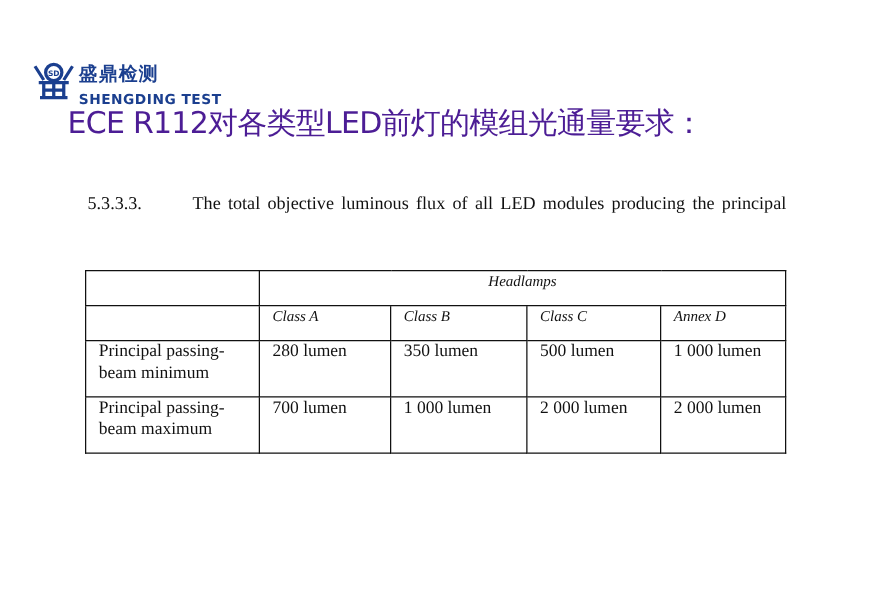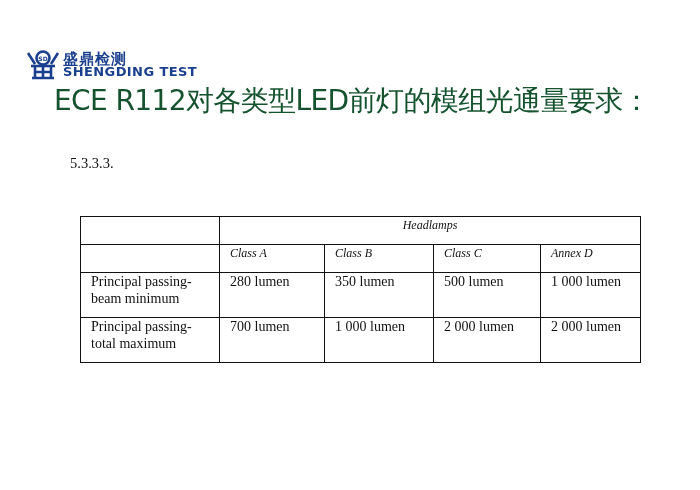--- a/index.html
+++ b/index.html
@@ -7,35 +7,35 @@
       width: 700px; height: 490px; background: #ffffff; position: relative; overflow: hidden;
       font-family: "Liberation Serif", serif; color: #111;
     }
     .logo { position: absolute; left: 26px; top: 14px; width: 140px; height: 36px; margin-top: 35px; }
     .logo-mark { position: absolute; left: 0; top: 0; width: 34px; height: 34px; }
     .logo-cn {
       position: absolute; left: 37px; top: 1px; font-family: "DejaVu Sans", sans-serif;
       font-weight: bold; font-size: 15px; letter-spacing: 1px; color: #1b3f8f; white-space: nowrap;
     }
     .logo-en {
-      position: absolute; left: 37px; top: 15px; font-family: "DejaVu Sans", sans-serif;
-      font-weight: bold; font-size: 13px; letter-spacing: 0.4px; color: #1b3f8f; white-space: nowrap;
+      position: absolute; left: 37px; top: 24px; font-family: "DejaVu Sans", sans-serif;
+      font-weight: bold; font-size: 11px; letter-spacing: 0.4px; color: #1b3f8f; white-space: nowrap;
     }
     .title {
       position: absolute; left: 54px; top: 82px; font-family: "DejaVu Sans", sans-serif;
-      font-size: 28px; color: #14532d; white-space: nowrap; letter-spacing: -0.6px;
+      font-size: 24px; color: #4c1d95; white-space: nowrap; letter-spacing: -0.6px;
     }
     .clause { position: absolute; left: 70px; top: 154px; font-size: 14.5px; line-height: 18px; }
     .clause-num { position: absolute; left: 0; top: 0; }
     .clause-text { position: absolute; left: 84px; top: 0; width: 475px; text-align: justify; }
     .clause-text .line { display: block; text-align-last: justify; white-space: nowrap; }
     .clause-text .line.last { text-align-last: left; }
     table.spec {
       position: absolute; left: 68px; top: 216px; border-collapse: collapse;
-      font-size: 14px; line-height: 17px; margin-left: 12px;
+      font-size: 14px; line-height: 17px;
     }
     table.spec td { border: 1.5px solid #111; vertical-align: top; padding: 0 10px; }
     .h-row td { height: 27px; vertical-align: middle; }
     .italic { font-style: italic; font-size: 12px; }
     .center { text-align: center; }
     .data-row td { height: 44px; padding-top: 5px; }
   </style>
 </head>
 <body>
 
@@ -51,20 +51,21 @@
   </svg>
   <div class="logo-cn">盛鼎检测</div>
   <div class="logo-en">SHENGDING TEST</div>
 </div>
 
 <div class="title">ECE R112对各类型LED前灯的模组光通量要求：</div>
 
 <div class="clause">
   <span class="clause-num">5.3.3.3.</span>
   <div class="clause-text">
+    <span class="line">The total objective luminous flux of all LED modules producing the principal</span>
   </div>
 </div>
 
 <table class="spec">
   <colgroup>
     <col style="width:139px">
       <col style="width:105px">
       <col style="width:109px">
       <col style="width:107px">
       <col style="width:100px">
@@ -87,21 +88,21 @@
       <span>beam minimum</span>
     </td>
     <td>280 lumen</td>
     <td>350 lumen</td>
     <td>500 lumen</td>
     <td>1 000 lumen</td>
   </tr>
   <tr class="data-row">
     <td>
       <span>Principal passing-</span><br>
-      <span>total maximum</span>
+      <span>beam maximum</span>
     </td>
     <td>700 lumen</td>
     <td>1 000 lumen</td>
     <td>2 000 lumen</td>
     <td>2 000 lumen</td>
   </tr>
 </tbody>
   </table>
 
 </body></html>

